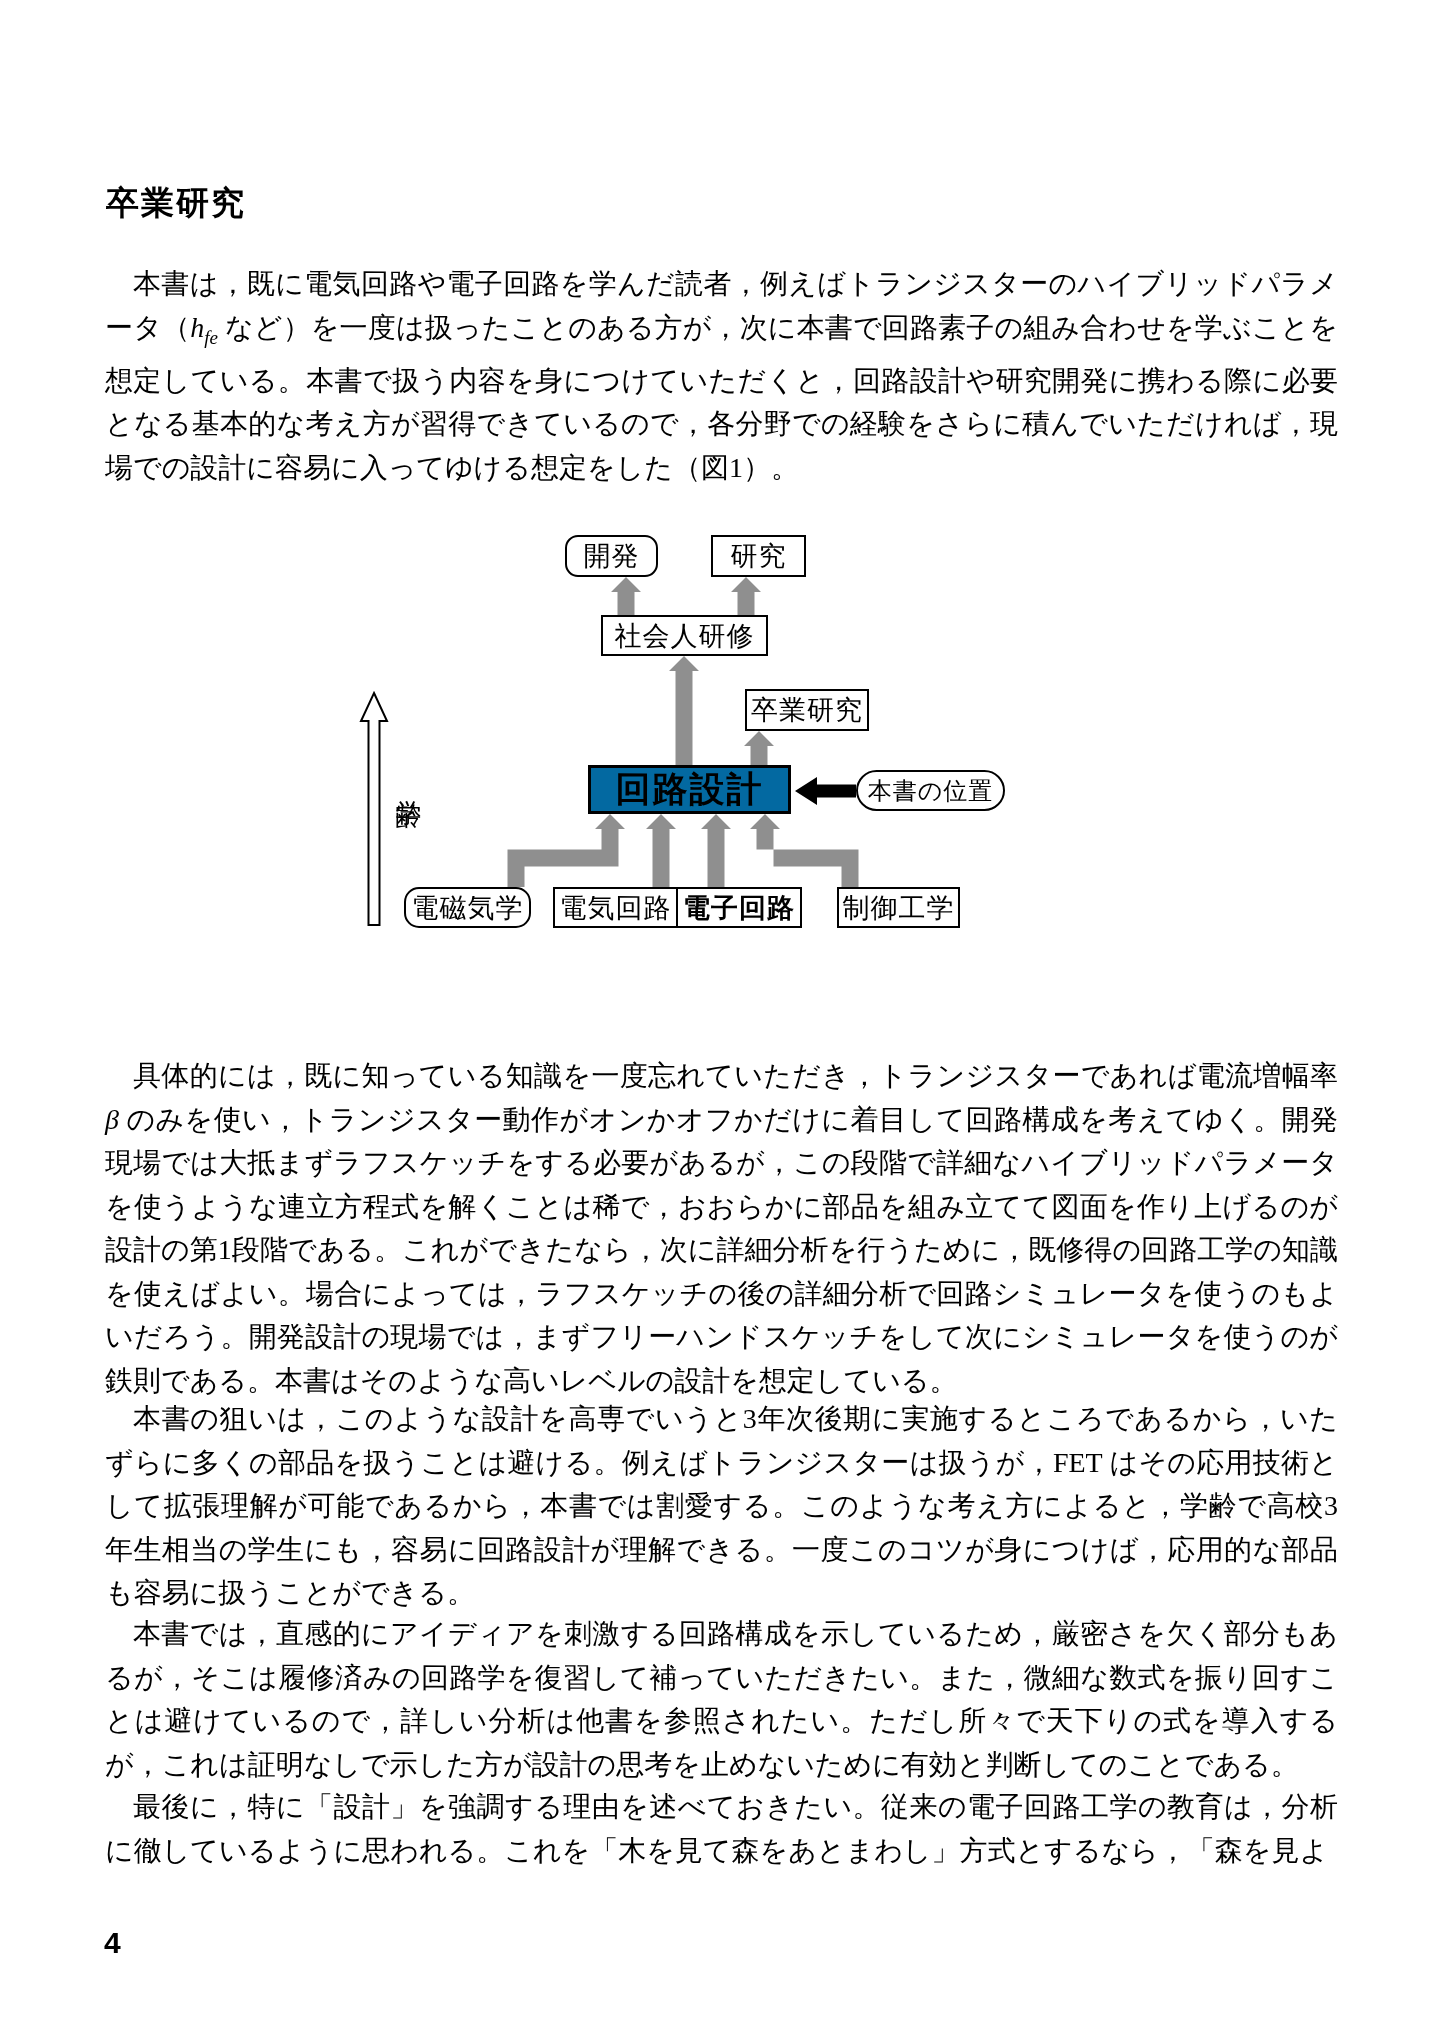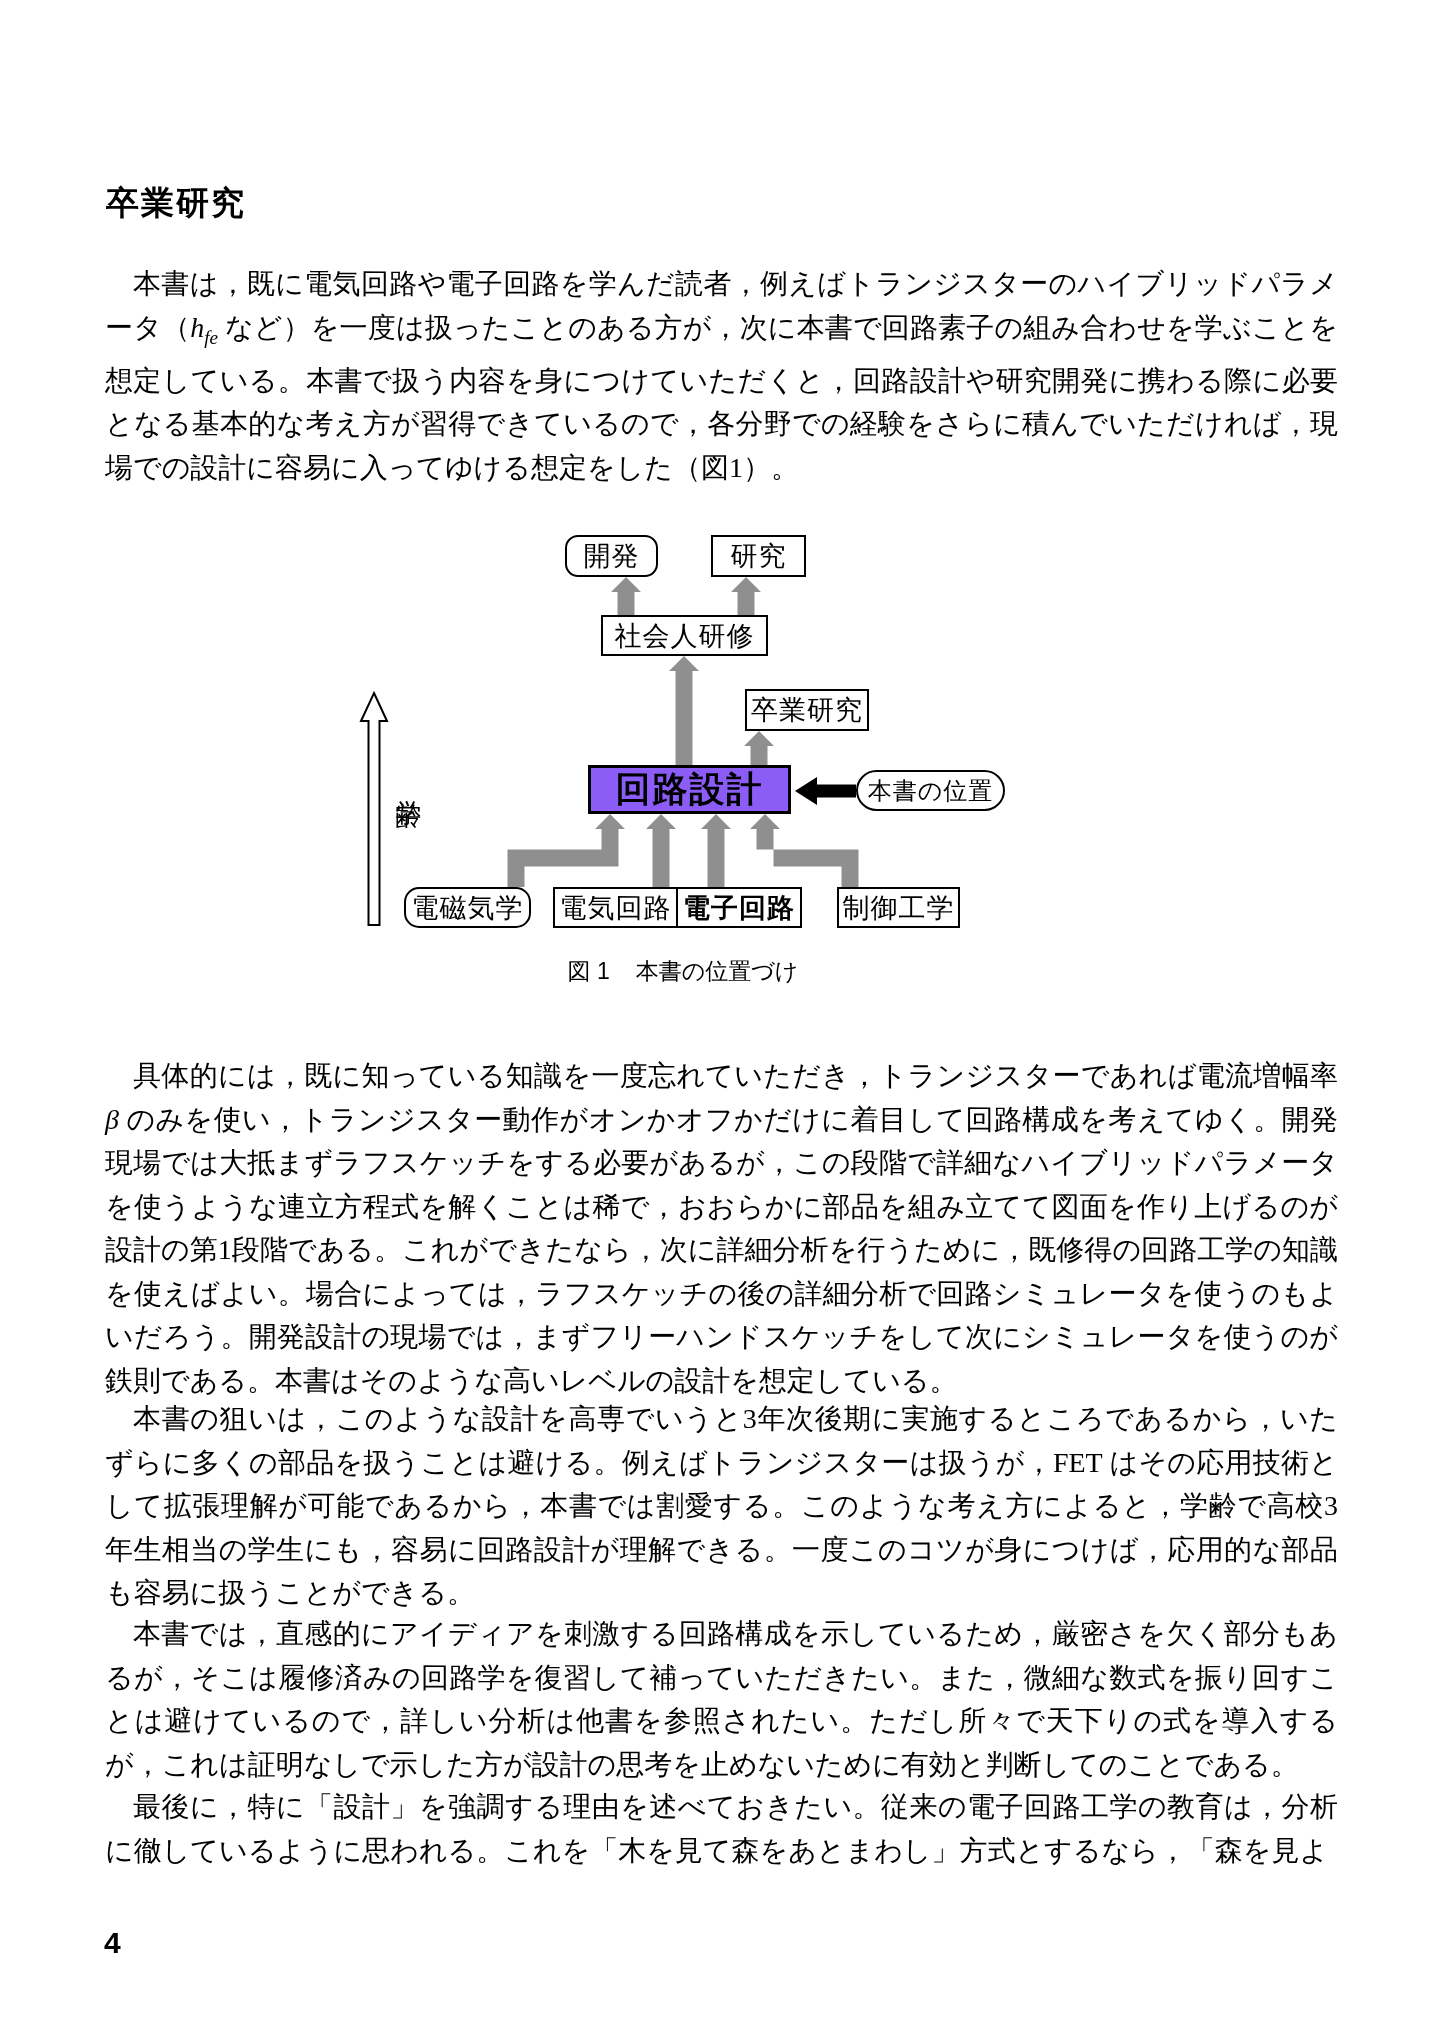--- a/index.html
+++ b/index.html
@@ -75,28 +75,27 @@
 
     <polygon points="16,173 29,201 21.5,201 21.5,405 10.5,405 10.5,201 3,201" fill="#ffffff" stroke="#000000" stroke-width="2" stroke-linejoin="miter"></polygon>
   </svg>
 
   <div class="age-label">学齢</div>
 
   <div class="fbox" style="left:207px;top:15px;width:93px;height:42px;border-radius:13px;">開発</div>
   <div class="fbox" style="left:353px;top:15px;width:95px;height:42px;">研究</div>
   <div class="fbox" style="left:243px;top:95px;width:167px;height:41px;">社会人研修</div>
   <div class="fbox" style="left:387px;top:169px;width:124px;height:42px;">卒業研究</div>
-  <div class="fbox main" style="left:230px;top:245px;width:203px;height:49px;background:#8b5cf6;">回路設計</div>
+  <div class="fbox main" style="left:230px;top:245px;width:203px;height:49px;background:#0369a1;">回路設計</div>
   <div class="fbox stadium" style="left:498px;top:250px;width:149px;height:41px;">本書の位置</div>
   <div class="fbox" style="left:46px;top:367px;width:127px;height:41px;border-radius:15px;">電磁気学</div>
   <div class="fbox" style="left:195px;top:367px;width:125px;height:41px;text-align:right;">電気回路</div>
   <div class="fbox" style="left:318px;top:367px;width:126px;height:41px;font-weight:bold;">電子回路</div>
   <div class="fbox" style="left:479px;top:367px;width:123px;height:41px;">制御工学</div>
 
-  <div class="fig-caption"><span class="cap-label">図 1</span><span>本書の位置づけ</span></div>
 </div>
 
 <p class="abs para" style="top:1054px;margin:0;"><span>具体的には，既に知っている知識を一度忘れていただき，トランジスターであれば電流増幅率</span><span class="math">β</span><span> のみを使い，トランジスター動作がオンかオフかだけに着目して回路構成を考えてゆく。開発現場では大抵まずラフスケッチをする必要があるが，この段階で詳細なハイブリッドパラメータを使うような連立方程式を解くことは稀で，おおらかに部品を組み立てて図面を作り上げるのが設計の第1段階である。これができたなら，次に詳細分析を行うために，既修得の回路工学の知識を使えばよい。場合によっては，ラフスケッチの後の詳細分析で回路シミュレータを使うのもよいだろう。開発設計の現場では，まずフリーハンドスケッチをして次にシミュレータを使うのが鉄則である。本書はそのような高いレベルの設計を想定している。</span></p>
 
 <p class="abs para" style="top:1397px;margin:0;">本書の狙いは，このような設計を高専でいうと3年次後期に実施するところであるから，いたずらに多くの部品を扱うことは避ける。例えばトランジスターは扱うが，FET はその応用技術として拡張理解が可能であるから，本書では割愛する。このような考え方によると，学齢で高校3年生相当の学生にも，容易に回路設計が理解できる。一度このコツが身につけば，応用的な部品も容易に扱うことができる。</p>
 
 <p class="abs para" style="top:1612px;margin:0;">本書では，直感的にアイディアを刺激する回路構成を示しているため，厳密さを欠く部分もあるが，そこは履修済みの回路学を復習して補っていただきたい。また，微細な数式を振り回すことは避けているので，詳しい分析は他書を参照されたい。ただし所々で天下りの式を導入するが，これは証明なしで示した方が設計の思考を止めないために有効と判断してのことである。</p>
 
 <p class="abs para" style="top:1785px;margin:0;">最後に，特に「設計」を強調する理由を述べておきたい。従来の電子回路工学の教育は，分析に徹しているように思われる。これを「木を見て森をあとまわし」方式とするなら，「森を見よ</p>
 

